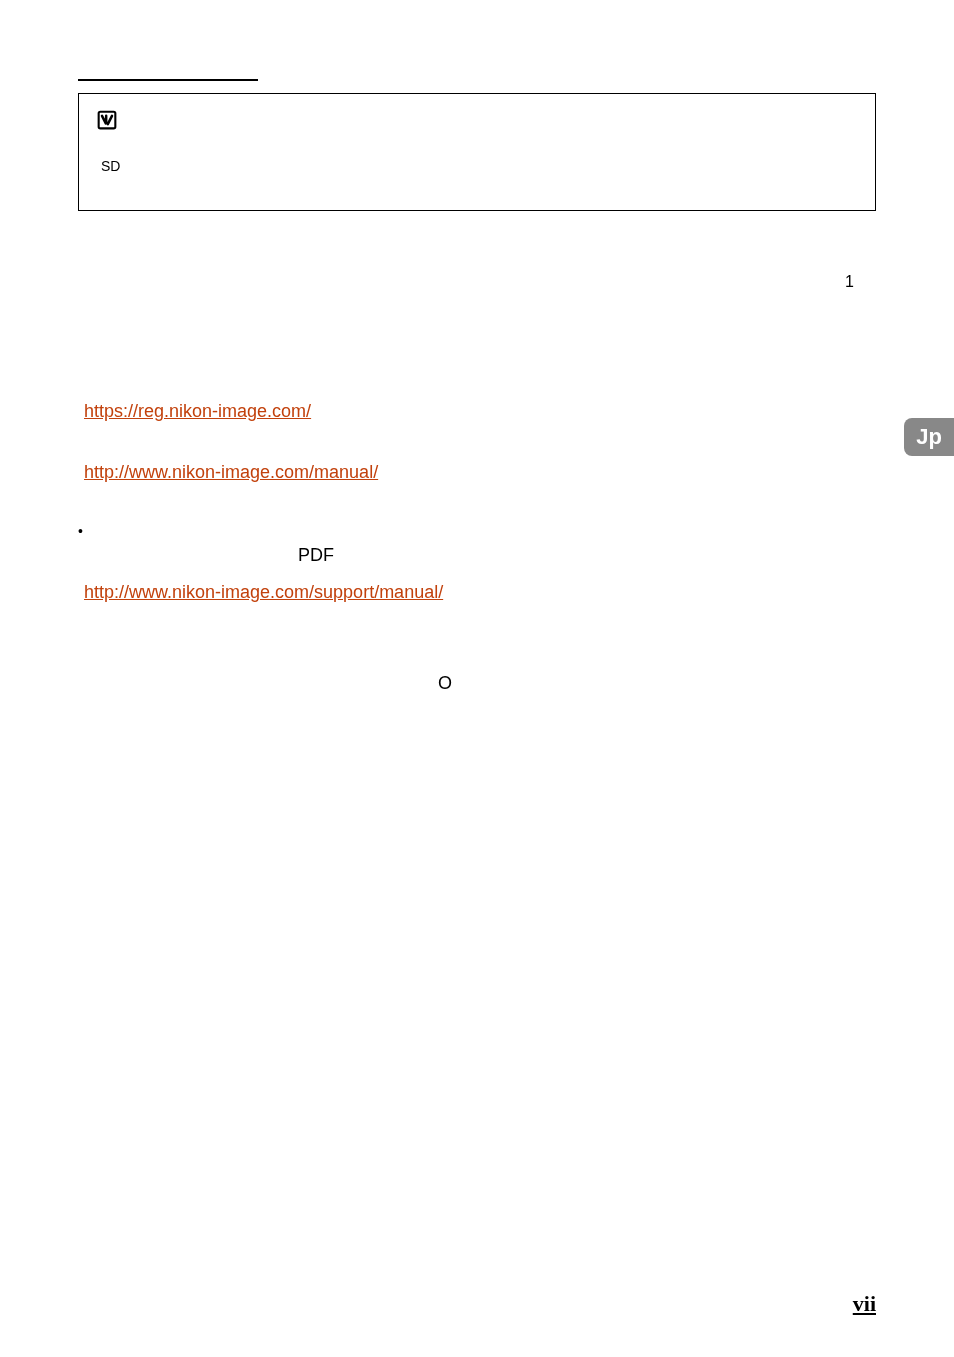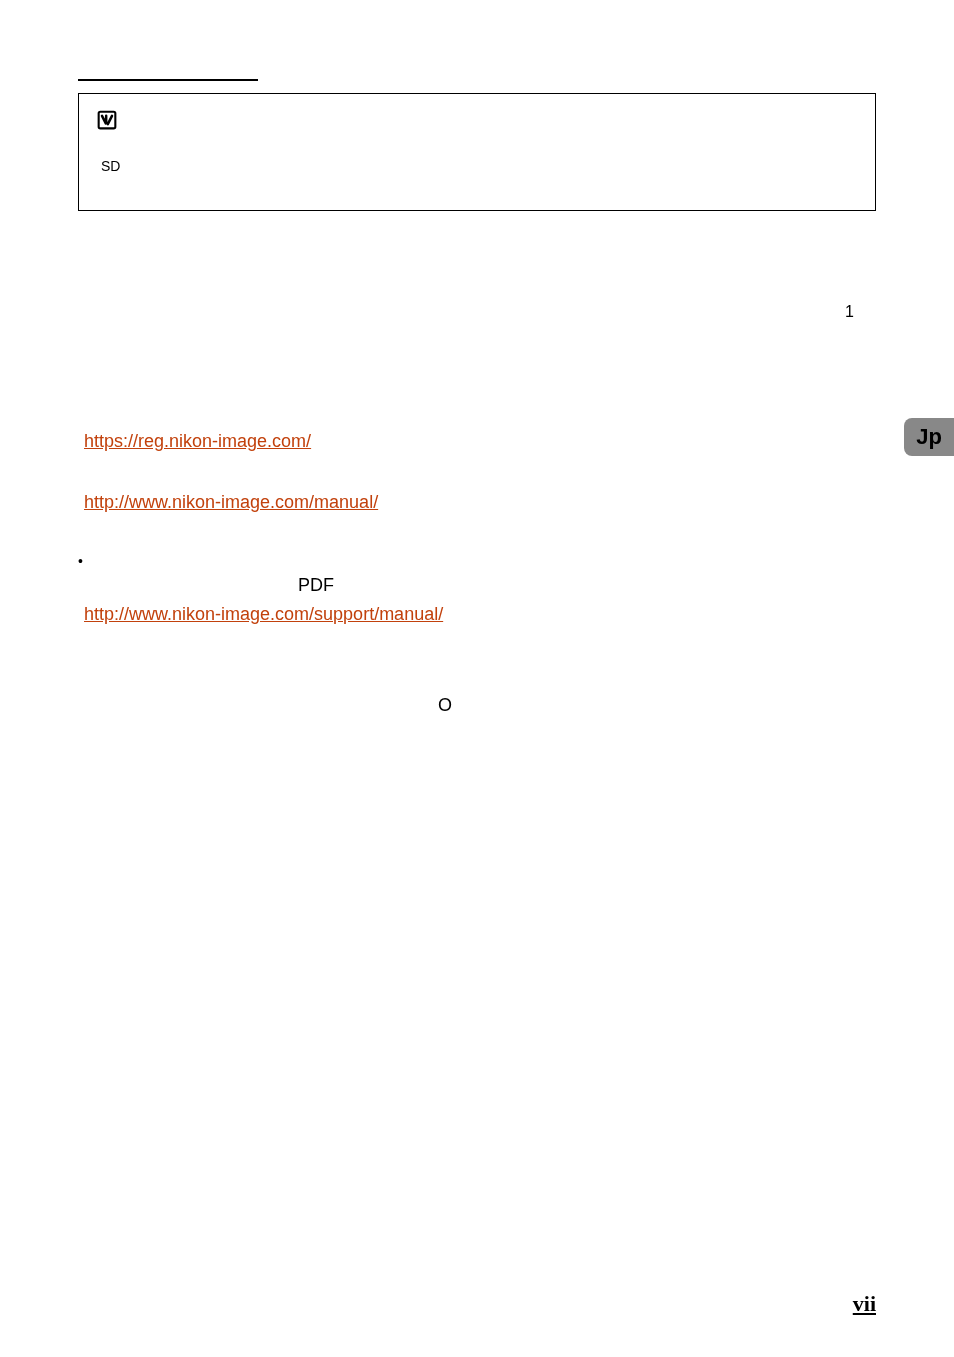--- a/index.html
+++ b/index.html
@@ -20,21 +20,21 @@
       border-bottom: 2px solid #000;
       display: inline-block;
       padding-bottom: 2px;
       margin-bottom: 12px;
       min-width: 180px;
       min-height: 20px;
     }
     .notice-box {
       border: 1.5px solid #000;
       padding: 16px 18px;
-      margin-bottom: 92px;
+      margin-bottom: 62px;
     }
     .notice-icon-row {
       display: flex;
       align-items: flex-start;
       gap: 10px;
     }
     .notice-icon {
       width: 20px;
       height: 20px;
       flex-shrink: 0;
@@ -53,21 +53,21 @@
       margin-bottom: 110px;
     }
     .lang-badge {
       position: absolute;
       right: 0;
       top: 418px;
       width: 50px;
       height: 38px;
       background: #888888;
       border-radius: 8px 0 0 8px;
-      color: #000000;
+      color: #ffffff;
       font-weight: bold;
       font-size: 22px;
       display: flex;
       align-items: center;
       justify-content: center;
       font-family: sans-serif;
     }
     .link-block {
       margin-bottom: 40px;
     }
@@ -80,21 +80,21 @@
     }
     .bullet-line {
       font-size: 14px;
       margin-left: 0;
       margin-top: 40px;
       margin-bottom: 6px;
     }
     .pdf-line {
       font-size: 18px;
       margin-left: 220px;
-      margin-bottom: 8px;
+      margin-bottom: 16px;
     }
     .o-line {
       font-size: 18px;
       margin-left: 360px;
       margin-top: 70px;
     }
     .page-number {
       position: absolute;
       bottom: 40px;
       right: 78px;

